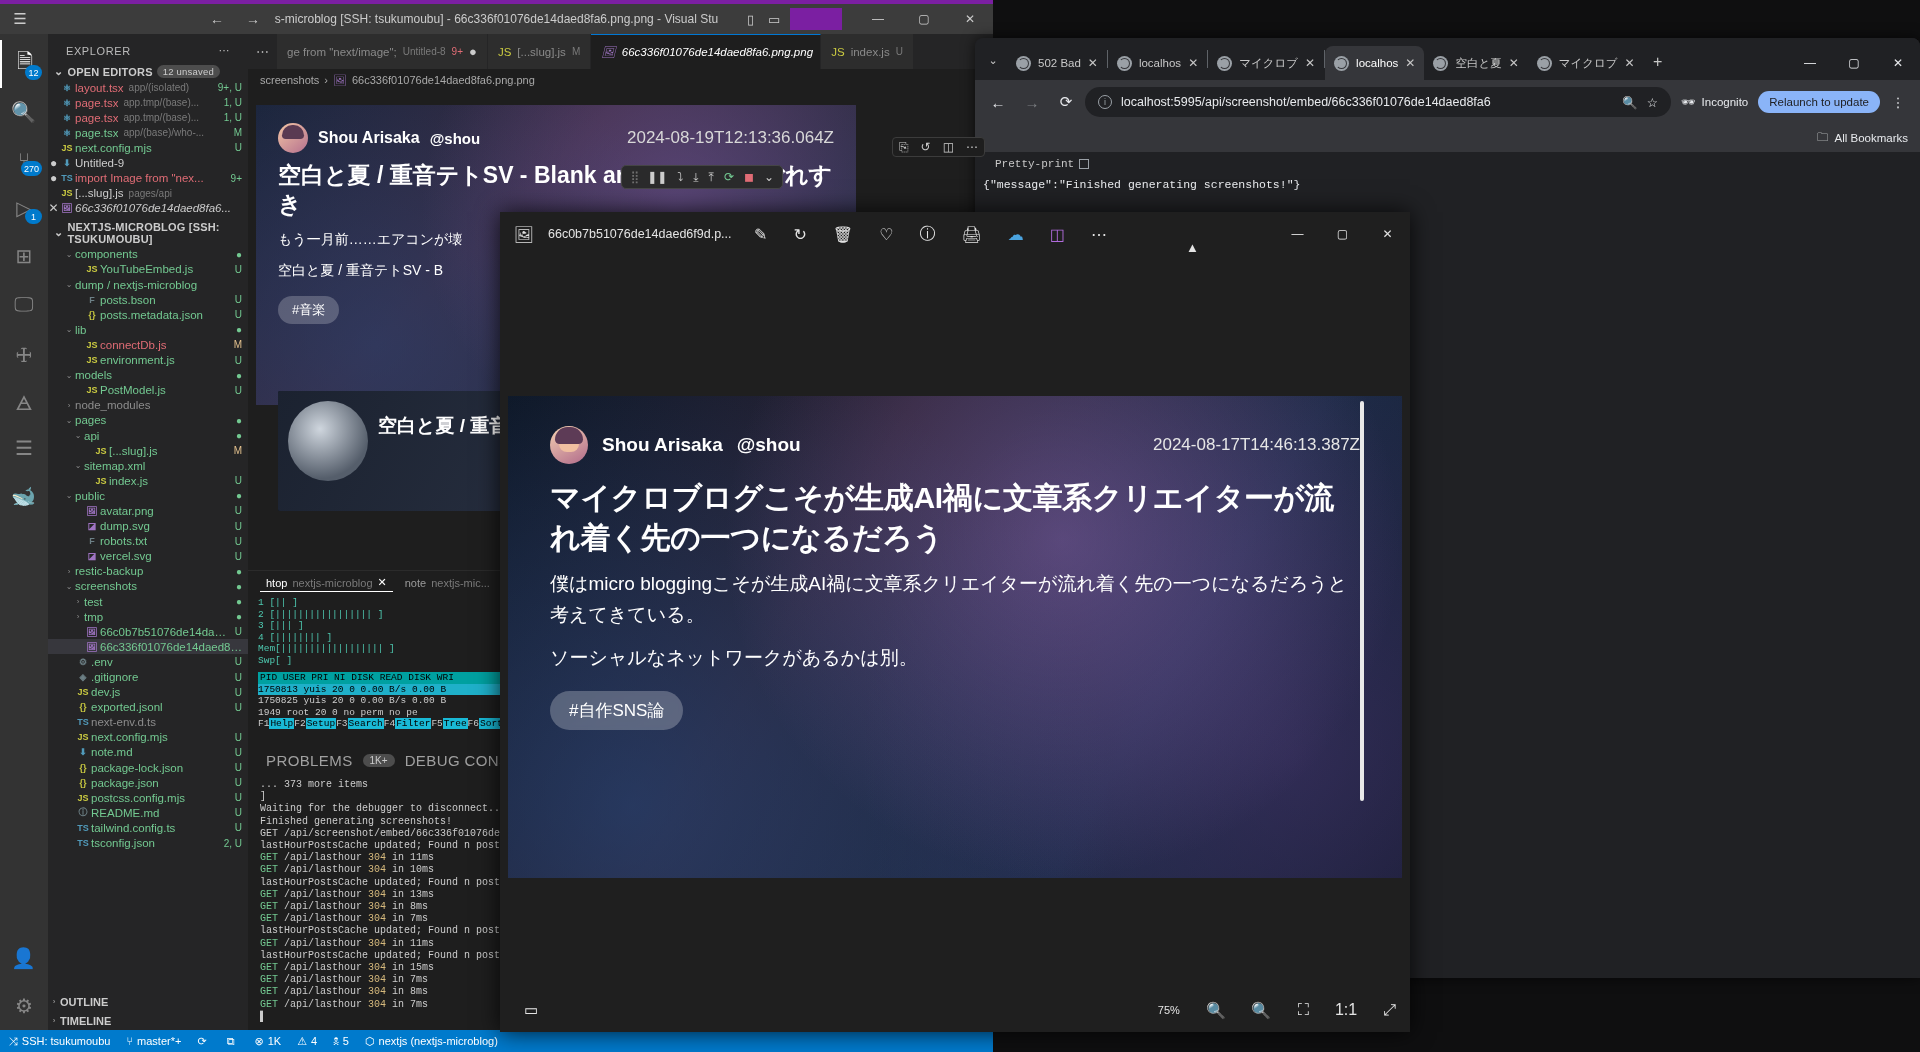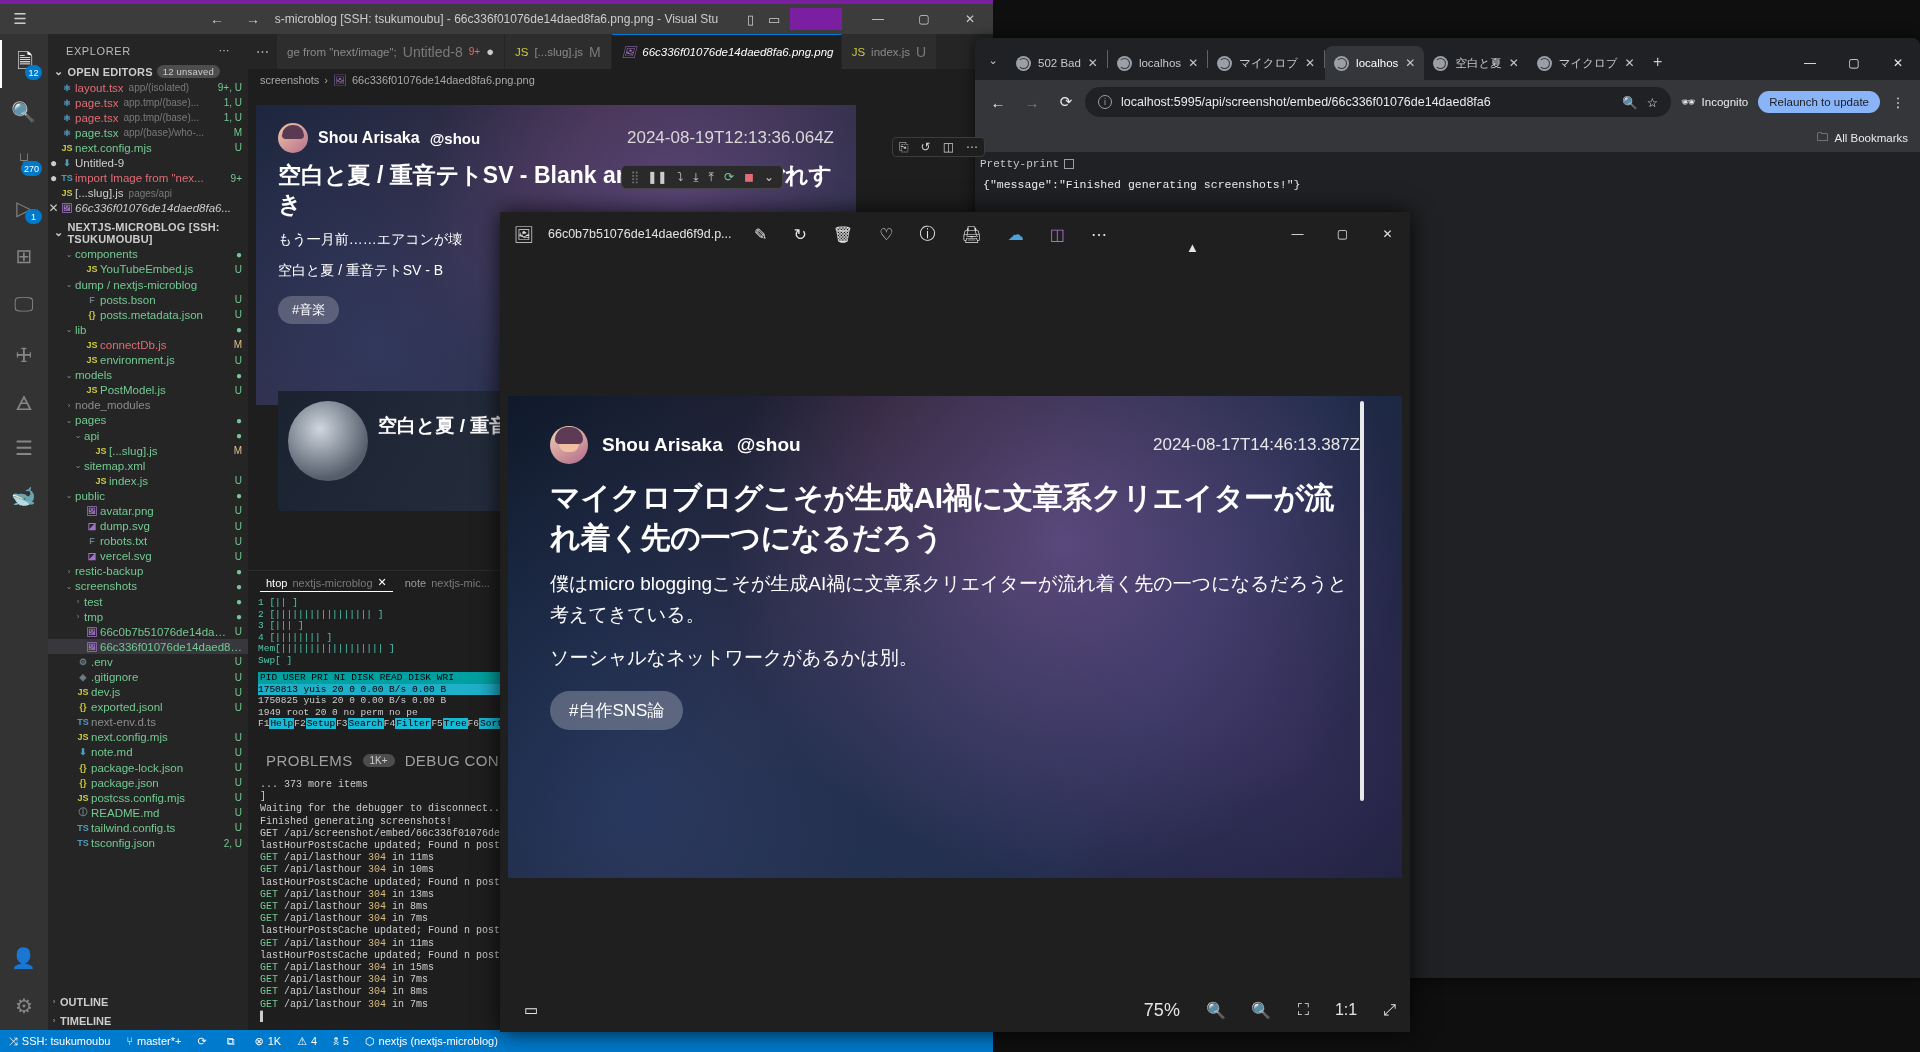--- a/index.html
+++ b/index.html
@@ -103,21 +103,21 @@
   .sb-foot .tree-row { height: 19px; font-weight: bold; font-size: 11px; }
 
   .editor-area { flex: 1; display: flex; flex-direction: column; background: #1e1e1e; min-width: 0;}
   .tabs-row { height: 35px; background: #252526; display: flex; align-items: stretch; overflow:hidden;}
   .tab {
     display: flex; align-items: center; gap: 6px; padding: 0 10px;
     background: #2d2d2d; color: #8a8a8a; font-size: 11.5px; white-space: nowrap;
     border-right: 1px solid #252526; max-width: 230px;
   }
   .tab.active { background: #1e1e1e; color: #fff; border-top: 1px solid #0078d4; }
-  .tab .tdesc { color: #7a7a7a; font-size: 14px; }
+  .tab .tdesc { color: #7a7a7a; font-size: 10px; }
   .tab .tx { color: #ccc; font-size: 13px; margin-left: 3px; }
   .tab .tdot { color: #ccc; font-size: 13px; }
   .tab .badgeN { color: #e06c75; font-size: 10px; }
   .tab-more { display:flex; align-items:center; padding: 0 8px; color: #ccc; font-size: 13px; background:#252526;}
   .breadcrumb {
     height: 22px; display: flex; align-items: center; gap: 5px;
     padding: 0 12px; font-size: 11px; color: #a9a9a9; background: #1e1e1e;
   }
   .editor-toolbar {
     position: absolute; right: 8px; top: 46px; display: flex; align-items: center; gap: 12px;
@@ -258,21 +258,21 @@
   .ch-tool-ico { width: 28px; display:flex; align-items:center; justify-content:center; color:#e8eaed; font-size: 13px;}
   .ch-incognito { display:flex; align-items:center; gap:6px; color:#e8eaed; font-size:11.5px; padding: 0 6px;}
   .ch-relaunch {
     background: #8ab4f8; color: #202124; border-radius: 14px; font-size: 11.5px;
     padding: 5px 11px; white-space: nowrap;
   }
   .ch-bookmarks { height: 28px; background: #35363a; display:flex; align-items:center; justify-content:flex-end; padding: 0 12px; gap: 6px; color:#e8eaed; font-size: 11.5px;}
   .ch-content { background: #202124; height: calc(100% - 42px - 44px - 28px); position: relative; overflow: hidden; }
   .ch-prettyprint {
     font-family: "Liberation Mono", monospace; font-size: 11px; color: #c8c8c8;
-    padding: 6px 5px; display: flex; align-items: center; gap: 5px;
+    padding: 6px 20px; display: flex; align-items: center; gap: 5px;
   }
   .ch-chk { width: 10px; height: 10px; border: 1px solid #9aa0a6; display:inline-block;}
   .ch-json {
     font-family: "Liberation Mono", monospace; font-size: 11.5px; padding: 2px 8px;
   } .ch-json .p { color: #e8eaed; }
 
   
   .photos {
     position: absolute; left: 500px; top: 212px; width: 910px; height: 820px;
     background: #1f1f1f; box-shadow: 0 0 22px rgba(0,0,0,.8); overflow: hidden;
@@ -319,21 +319,21 @@
   .ph-scrollbar {
     position: absolute; right: 46px; top: 145px; width: 4px; height: 400px;
     background: #e9e9e9; border-radius: 2px; z-index: 6;
   }
   .ph-bottombar {
     height: 44px; background: #1f1f1f; display: flex; align-items: center;
     padding: 0 14px; color: #e4e4e4; font-size: 12.5px;
   }
   .ph-bb-left { width: 34px; display:flex; align-items:center; justify-content:center; font-size: 15px;}
   .ph-bb-right { margin-left: auto; display: flex; align-items: center; gap: 26px; font-size: 16px; }
-  .ph-zoomval { font-size: 18px; }
+  .ph-zoomval { font-size: 11px; }
 
   
   .bg-taskbar-hint {
     position: absolute; left: 1410px; top: 760px; width: 510px; height: 140px;
     background: #0c0c0c; color: #9a9a9a;
   }
   .activate-win {
     position: absolute; right: 150px; bottom: 88px; text-align: left; color: #d2d2d2;
   }
   .activate-win .aw1 { font-size: 19px; }

